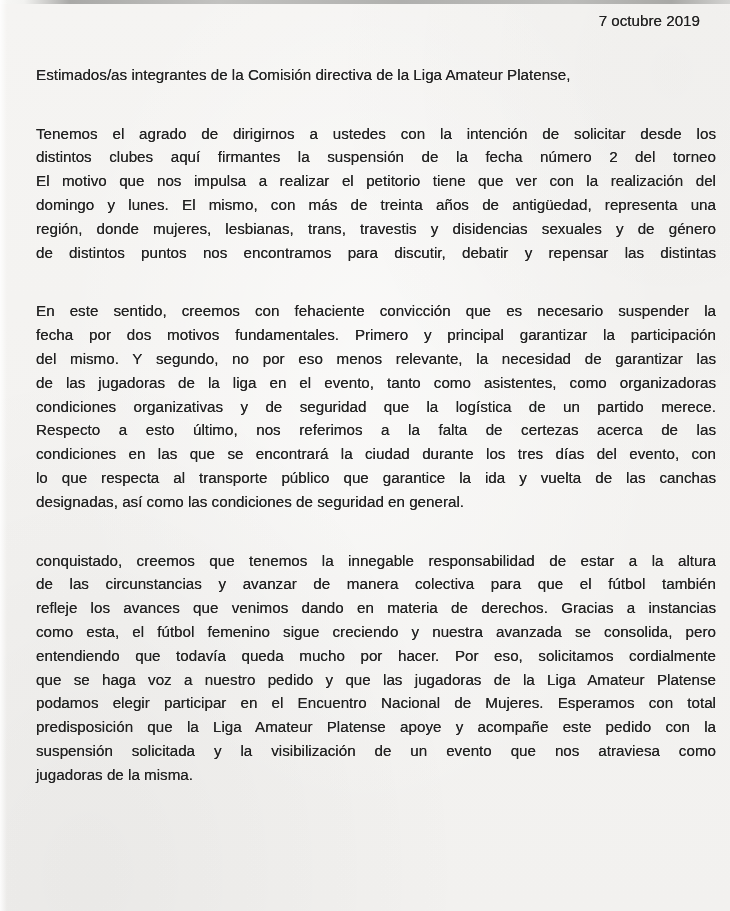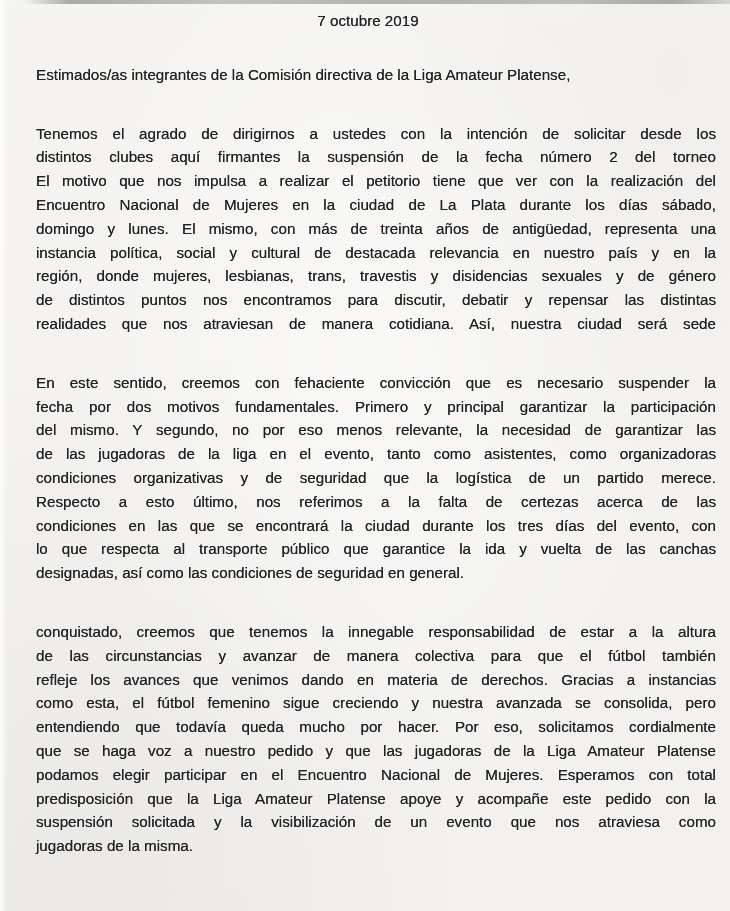--- a/index.html
+++ b/index.html
@@ -40,21 +40,21 @@
     position: relative;
     padding: 0 14px 0 36px;
   }
   .line, .date, .salutation {
     line-height: 23.8px;
     white-space: pre-wrap;
     text-shadow: 0 0 0.5px rgba(25,25,25,0.75);
   }
   .date {
     margin-top: 9px;
-    text-align: center;
+    text-align: right;
     padding-right: 16px;
   }
   .salutation {
     margin-top: 30px;
   }
   .block.gap {
     margin-top: 35px;
   }
   .line.just {
     text-align: justify;
@@ -70,26 +70,23 @@
   <div class="content">
     <div class="date">7 octubre 2019</div>
     <div class="salutation">Estimados/as integrantes de la Comisión directiva de la Liga Amateur Platense,</div>
     <div id="letter-body">
         <div class="block gap">
           <div class="line just">Tenemos el agrado de dirigirnos a ustedes con la intención de solicitar desde los</div>
           <div class="line just">distintos clubes aquí firmantes la suspensión de la fecha número 2 del torneo</div>
         </div>
         <div class="block">
           <div class="line just">El motivo que nos impulsa a realizar el petitorio tiene que ver con la realización del</div>
-          <div class="line just">Encuentro Nacional de Mujeres en la ciudad de La Plata durante los días sábado,</div>
           <div class="line just">domingo y lunes. El mismo, con más de treinta años de antigüedad, representa una</div>
-          <div class="line just">instancia política, social y cultural de destacada relevancia en nuestro país y en la</div>
           <div class="line just">región, donde mujeres, lesbianas, trans, travestis y disidencias sexuales y de género</div>
           <div class="line just">de distintos puntos nos encontramos para discutir, debatir y repensar las distintas</div>
-          <div class="line just">realidades que nos atraviesan de manera cotidiana. Así, nuestra ciudad será sede</div>
         </div>
         <div class="block gap">
           <div class="line just">En este sentido, creemos con fehaciente convicción que es necesario suspender la</div>
           <div class="line just">fecha por dos motivos fundamentales. Primero y principal garantizar la participación</div>
           <div class="line just">del mismo. Y segundo, no por eso menos relevante, la necesidad de garantizar las</div>
           <div class="line just">de las jugadoras de la liga en el evento, tanto como asistentes, como organizadoras</div>
           <div class="line just">condiciones organizativas y de seguridad que la logística de un partido merece.</div>
           <div class="line just">Respecto a esto último, nos referimos a la falta de certezas acerca de las</div>
           <div class="line just">condiciones en las que se encontrará la ciudad durante los tres días del evento, con</div>
           <div class="line just">lo que respecta al transporte público que garantice la ida y vuelta de las canchas</div>

